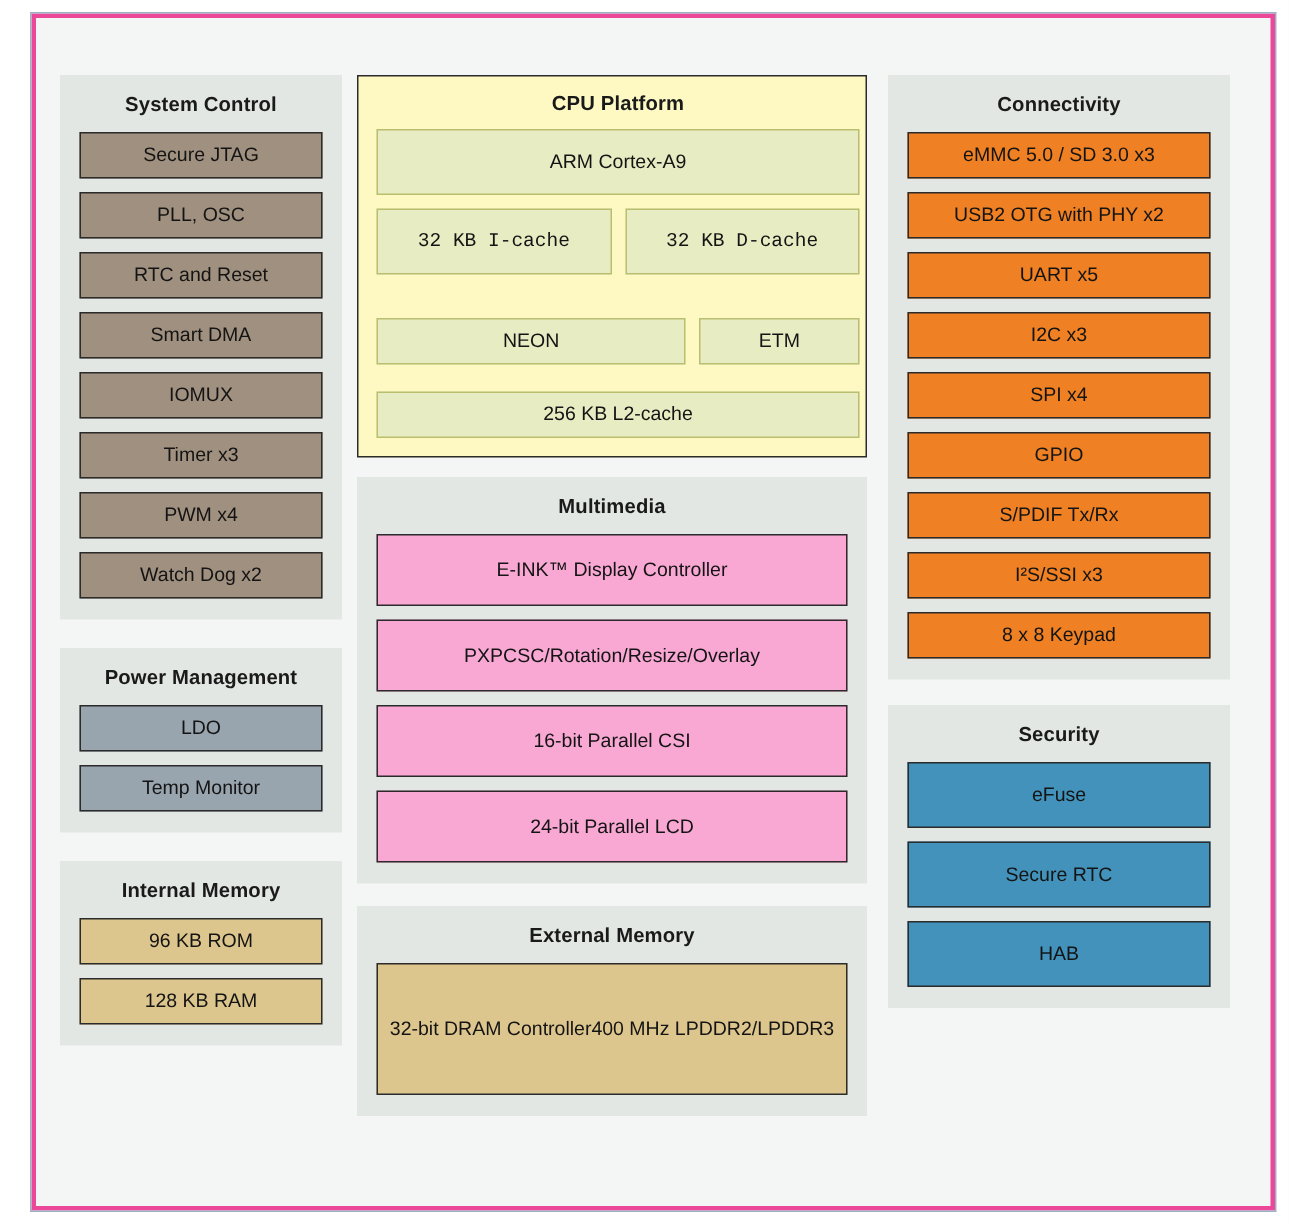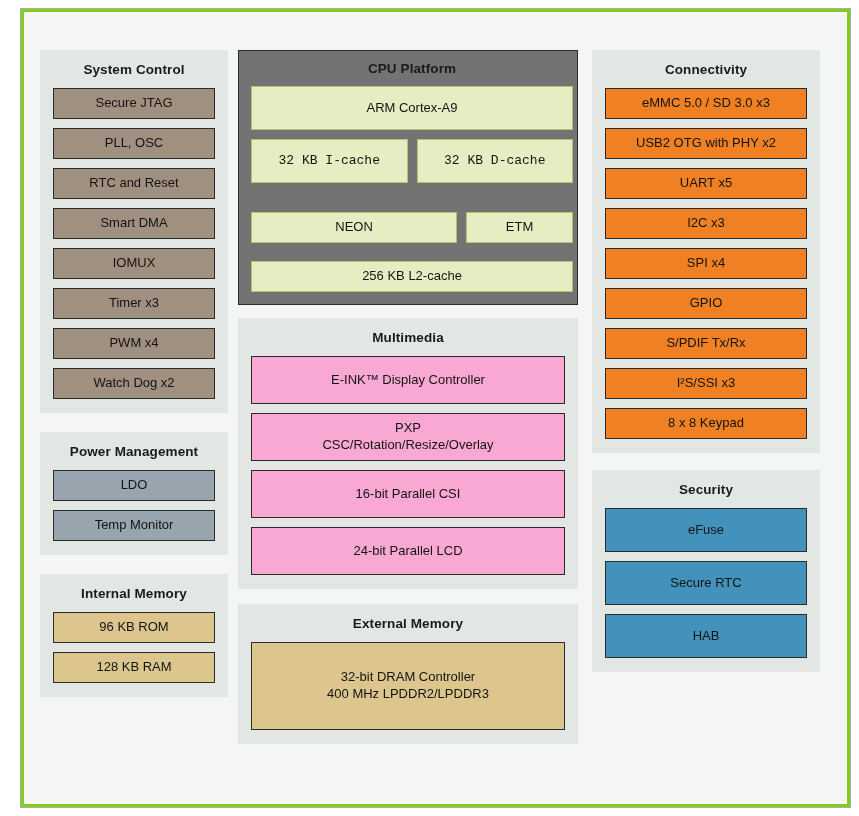--- a/index.html
+++ b/index.html
@@ -11,21 +11,21 @@
     font-family: "Liberation Sans", sans-serif;
   }
 
   #diagram-frame {
     position: absolute;
     left: 21px;
     top: 9px;
     width: 829px;
     height: 798px;
     background: #f4f6f5;
-    border: 3px solid #84cc16;
+    border: 3px solid #ec4899;
     outline: 1px solid #9fb0c4;
   }
 
   .column {
     position: absolute;
     display: flex;
     flex-direction: column;
   }
 
   #col-left   { left: 16px;  top: 38px; width: 188px; }
@@ -68,41 +68,41 @@
   .sys   { background: #a0907f; }
   .pwr   { background: #98a4ae; }
   .mem   { background: #ddc68d; }
   .conn  { background: #ef8023; }
   .sec   { background: #4292bb; }
   .mm    { background: #f9a8d4; }
   .cpu-inner { background: #e8ecc2; border: 1px solid #b9bf6e; }
 
   
   #cpu-platform {
-    background: #737373;
+    background: #fef9c3;
     border: 1.5px solid #2b2b2b;
     padding: 10px 4px 12px 12px;
   }
   #cpu-platform .group-title { margin-bottom: 10px; }
   #cpu-row {
     display: flex;
     gap: 9px;
     margin-bottom: 9px;
   }
   #cpu-row .cpu-inner { flex: 1 1 0; font-family: Liberation Mono, monospace; }
   #cpu-row2 { display: flex; gap: 9px; margin-bottom: 9px; margin-top: 20px; }
   #cpu-row2 .neon-cell { flex: 0 0 64%; }
   #cpu-row2 .etm-cell  { flex: 1 1 auto; }
 
   .spacer-12 { height: 13px; }
   .spacer-14 { height: 15px; }
   .spacer-16 { height: 17px; }
   .spacer-18 { height: 19px; }
 
-  .twoline { flex-direction: column; }
+  .twoline { flex-direction: row; }
 </style>
 </head>
 <body>
 
 <div id="diagram-frame">
 
   <div class="column" id="col-left">
 
     <div class="group">
       <div class="group-title">System Control</div>

